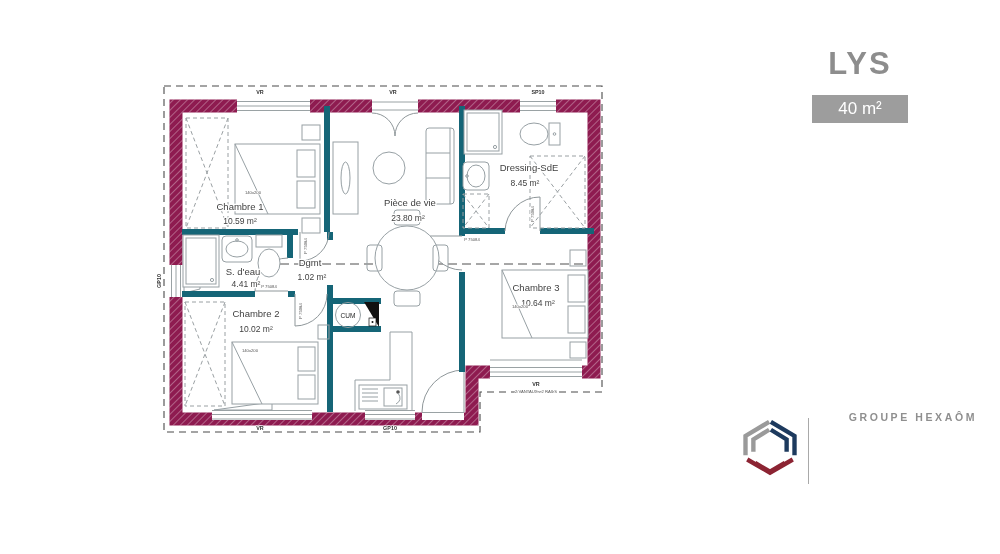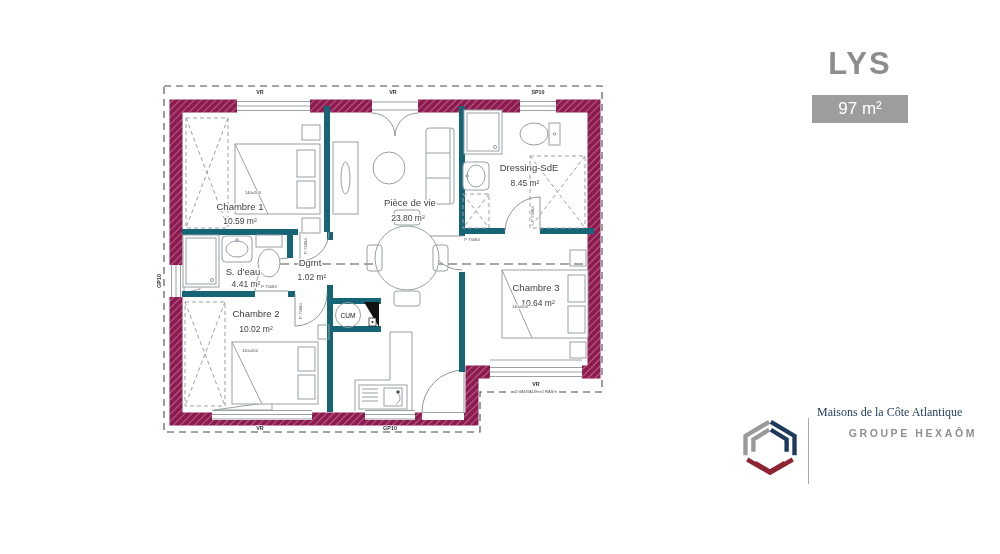--- a/index.html
+++ b/index.html
@@ -34,21 +34,21 @@
   .dashfx{stroke:#9aa0a3;fill:none;stroke-width:1;stroke-dasharray:4 3;}
   .door{stroke:#8f979a;fill:none;stroke-width:1;}
   .win{stroke:#8f979a;stroke-width:0.9;}
 </style>
 </head>
 <body>
 
 <div id="page">
 
   <div id="plan-title">LYS</div>
-  <div id="area-badge">97 m²</div>
+  <div id="area-badge">40 m²</div>
 
   <svg style="position:absolute;left:150px;top:80px;" width="470" height="372" viewBox="0 0 470 372">
     <defs>
       <pattern id="hatch" width="5" height="5" patternUnits="userSpaceOnUse" patternTransform="rotate(45)">
         <line x1="0" y1="0" x2="0" y2="5" stroke="rgba(255,255,255,0.40)" stroke-width="1.6"></line>
       </pattern>
     </defs>
 
     <path d="M 14,6 H 452 V 312 H 330 V 352 H 14 Z" fill="none" stroke="#4a4a4a" stroke-width="1.1" stroke-dasharray="7 5"></path>
 
@@ -317,18 +317,17 @@
         <polyline points="12,44 12,22 39,6" stroke="#9a9a9a" stroke-width="5"></polyline>
         <polyline points="21,40 21,26 39,15" stroke="#9a9a9a" stroke-width="5"></polyline>
         <polyline points="41,6 68,22 68,44" stroke="#1d3a5e" stroke-width="5"></polyline>
         <polyline points="41,15 59,26 59,40" stroke="#1d3a5e" stroke-width="5"></polyline>
         <polyline points="14,49 40,64 66,49" stroke="#8c2433" stroke-width="5"></polyline>
         <polyline points="23,53 40,63 57,53" stroke="#8c2433" stroke-width="5"></polyline>
       </g>
     </svg>
     <div id="brand-divider"></div>
     <div id="brand-col">
-      <div id="brand-tagline">Maisons de la Côte Atlantique</div>
       <div id="brand-group">GROUPE HEXAÔM</div>
     </div>
   </div>
 
 </div>
 
 </body></html>

